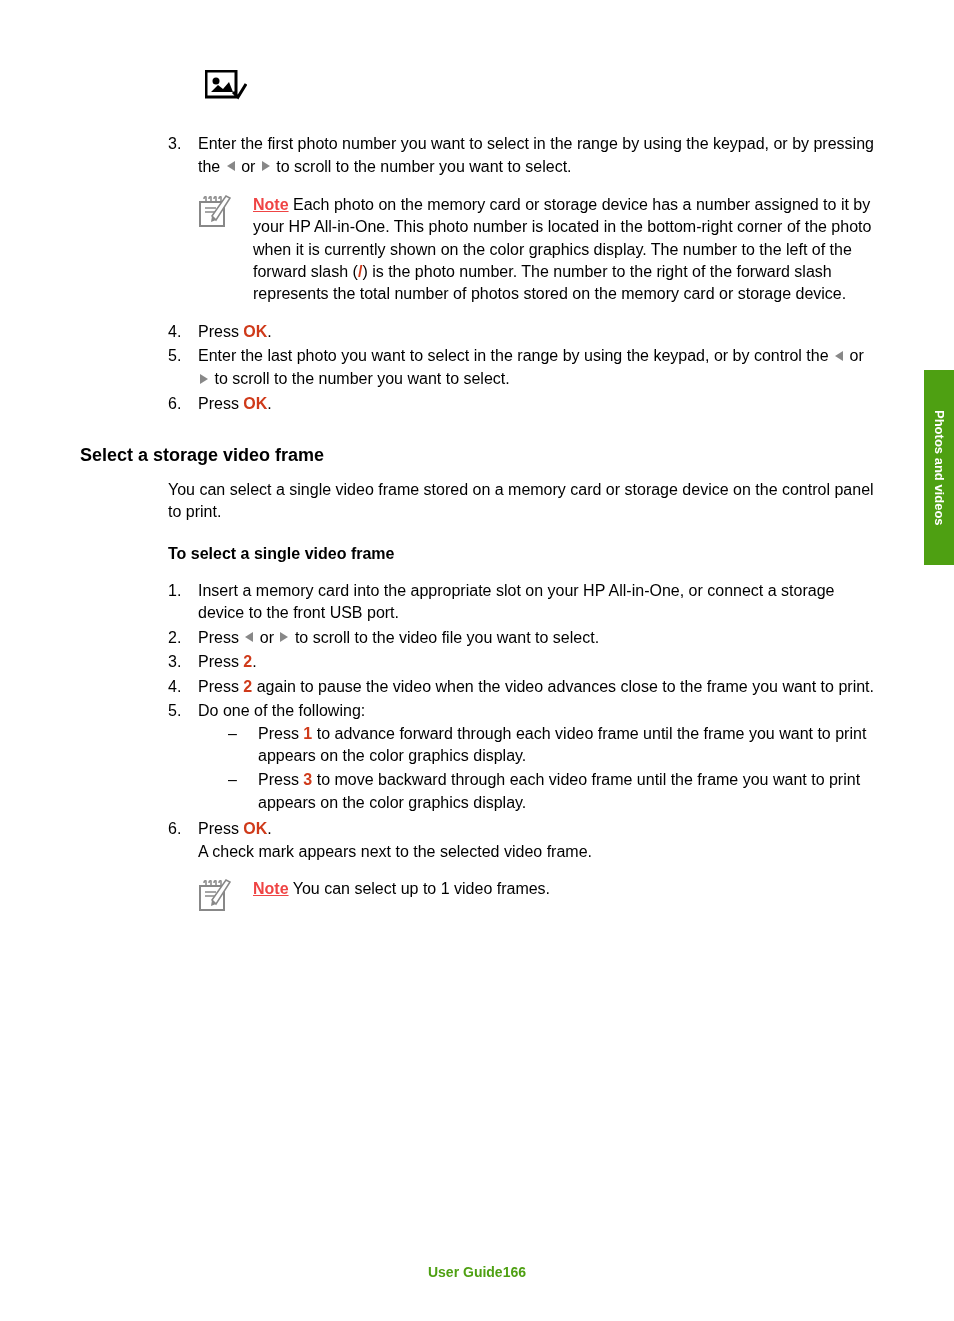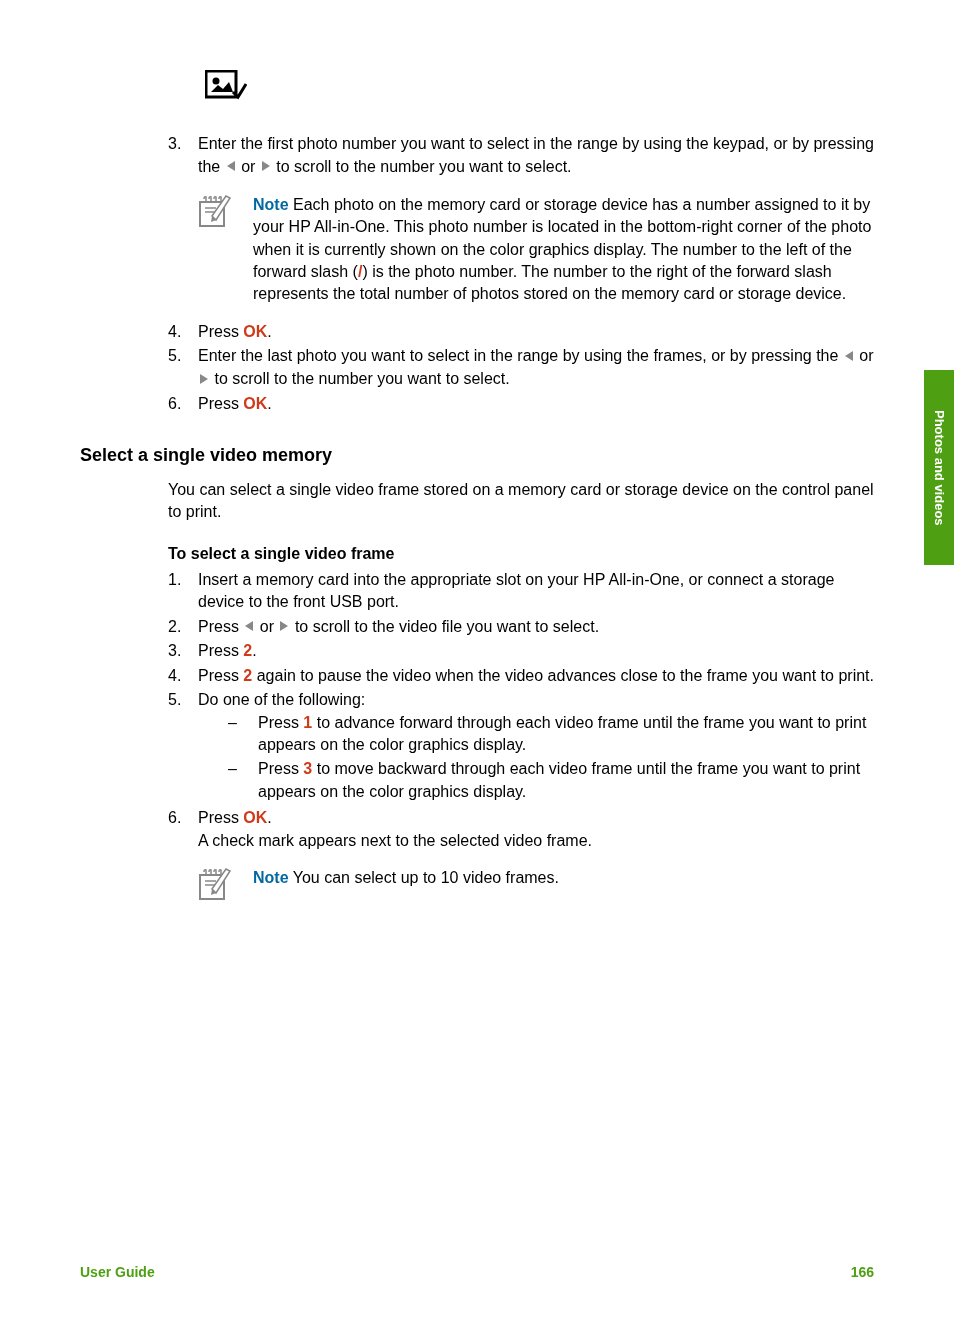--- a/index.html
+++ b/index.html
@@ -56,55 +56,56 @@
     }
     .note-icon-col {
       width: 55px;
       flex-shrink: 0;
     }
     .note-text {
       flex: 1;
     }
     .note-label {
       font-weight: bold;
-      color: #0369a1;
+      color: #ef4444;
+      text-decoration: underline;
     }
     .accent-red { color: #cf3a1a; font-weight: bold; }
     .section-heading {
       font-weight: bold;
       font-size: 18px;
       margin: 28px 0 10px 0;
     }
     .body-para {
       margin-left: 88px;
       margin-bottom: 0;
     }
     .sub-heading {
       font-weight: bold;
-      margin: 20px 0 3px 88px;
+      margin: 20px 0 14px 88px;
     }
     .sublist {
       margin-left: 30px;
     }
     .sub-row {
       display: flex;
       margin-bottom: 2px;
     }
     .sub-dash {
       width: 30px;
       flex-shrink: 0;
     }
     .sub-body { flex: 1; }
     .footer {
       position: absolute;
       bottom: 38px;
       left: 80px;
       right: 80px;
       display: flex;
-      justify-content: space-between;
+      justify-content: center;
       font-weight: bold;
       color: #4ea012;
       font-size: 14px;
     }
     .arrow-svg { display: inline-block; vertical-align: middle; }
   </style>
 </head>
 <body>
 
 <div class="page">
@@ -158,42 +159,42 @@
     <div class="step-row">
       <div class="step-num">4.</div>
       <div class="step-body">
         <span>Press </span><span class="accent-red">OK</span><span>.</span>
       </div>
     </div>
 
     <div class="step-row">
       <div class="step-num">5.</div>
       <div class="step-body">
-        <span>Enter the last photo you want to select in the range by using the frames, or by pressing the </span>
+        <span>Enter the last photo you want to select in the range by using the keypad, or by control the </span>
         <span class="arrow-svg"><svg width="12" height="12" viewBox="0 0 12 12">
               <path d="M 10 1 L 2 6 L 10 11 Z" fill="#888"></path>
             </svg></span>
         <span> or </span>
         <span class="arrow-svg"><svg width="12" height="12" viewBox="0 0 12 12">
               <path d="M 2 1 L 10 6 L 2 11 Z" fill="#888"></path>
             </svg></span>
         <span> to scroll to the number you want to select.</span>
       </div>
     </div>
 
     <div class="step-row">
       <div class="step-num">6.</div>
       <div class="step-body">
         <span>Press </span><span class="accent-red">OK</span><span>.</span>
       </div>
     </div>
 
   </div>
 
-  <div class="section-heading">Select a single video memory</div>
+  <div class="section-heading">Select a storage video frame</div>
   <div class="body-para">You can select a single video frame stored on a memory card or storage device on the control panel to print.</div>
 
   <div class="sub-heading">To select a single video frame</div>
 
   <div class="steps-block">
 
     <div class="step-row">
       <div class="step-num">1.</div>
       <div class="step-body">Insert a memory card into the appropriate slot on your HP All-in-One, or connect a storage device to the front USB port.</div>
     </div>
@@ -265,21 +266,21 @@
             <line x1="7" y1="18" x2="18" y2="18" stroke="#888" stroke-width="1.5"></line>
             <path d="M 6 5 Q 6 2 8 3 L 8 8 M 11 5 Q 11 2 13 3 L 13 8 M 16 5 Q 16 2 18 3 L 18 8 M 21 5 Q 21 2 23 3 L 23 8" fill="none" stroke="#888" stroke-width="1.5"></path>
             <path d="M 32 4 L 18 26 L 14 22 L 28 2 Z" fill="#fff" stroke="#888" stroke-width="1.5"></path>
             <path d="M 18 26 L 14 22 L 13 28 Z" fill="#888"></path>
           </svg>
         </span>
       </div>
       <div class="note-text">
         <span class="note-label">Note</span>
         <span> </span>
-        <span>You can select up to 10 video frames.</span>
+        <span>You can select up to 1 video frames.</span>
       </div>
     </div>
 
   </div>
 
 </div>
 
 <div class="side-tab">Photos and videos</div>
 
 <div class="footer">

